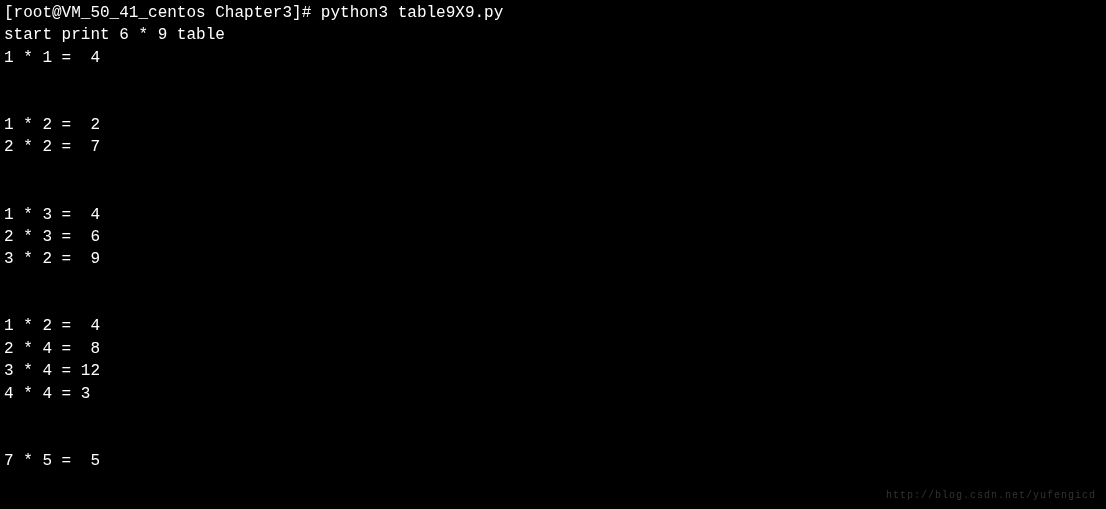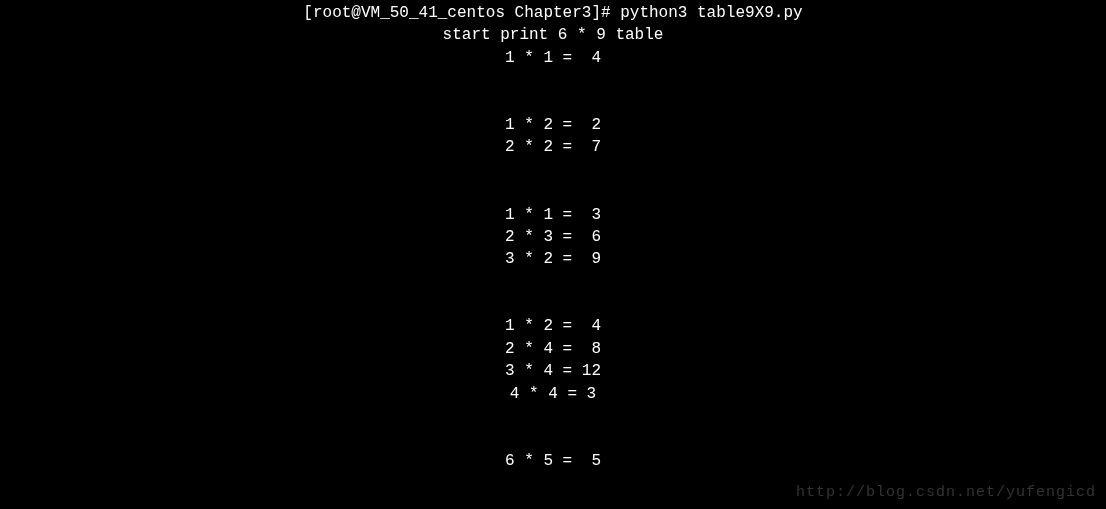--- a/index.html
+++ b/index.html
@@ -14,32 +14,31 @@
       font-size: 16px;
       line-height: 1.4;
       width: 1106px;
       height: 509px;
       overflow: hidden;
       position: relative;
       padding: 2px 4px;
     }
     .terminal-line {
       white-space: pre;
-      text-align: center;
     }
     .prompt-user {
       color: #ffffff;
     }
     .watermark {
       position: absolute;
       bottom: 6px;
       right: 10px;
       color: #555555;
       font-family: "Courier New", Courier, monospace;
-      font-size: 15px;
+      font-size: 10px;
       letter-spacing: 1px;
       opacity: 0.6;
     }
     .blank-line {
       height: 1.4em;
     }
   </style>
 </head>
 <body>
 
@@ -48,28 +47,28 @@
 
 <div class="terminal-line">1 * 1 =  4</div>
 <div class="blank-line"></div>
 <div class="blank-line"></div>
 
 <div class="terminal-line">1 * 2 =  2</div>
 <div class="terminal-line">2 * 2 =  7</div>
 <div class="blank-line"></div>
 <div class="blank-line"></div>
 
-<div class="terminal-line">1 * 1 =  3</div>
+<div class="terminal-line">1 * 3 =  4</div>
 <div class="terminal-line">2 * 3 =  6</div>
 <div class="terminal-line">3 * 2 =  9</div>
 <div class="blank-line"></div>
 <div class="blank-line"></div>
 
 <div class="terminal-line">1 * 2 =  4</div>
 <div class="terminal-line">2 * 4 =  8</div>
 <div class="terminal-line">3 * 4 = 12</div>
 <div class="terminal-line">4 * 4 = 3</div>
 <div class="blank-line"></div>
 <div class="blank-line"></div>
 
-<div class="terminal-line">6 * 5 =  5</div>
+<div class="terminal-line">7 * 5 =  5</div>
 
 <div class="watermark">http://blog.csdn.net/yufengicd</div>
 
 </body></html>

